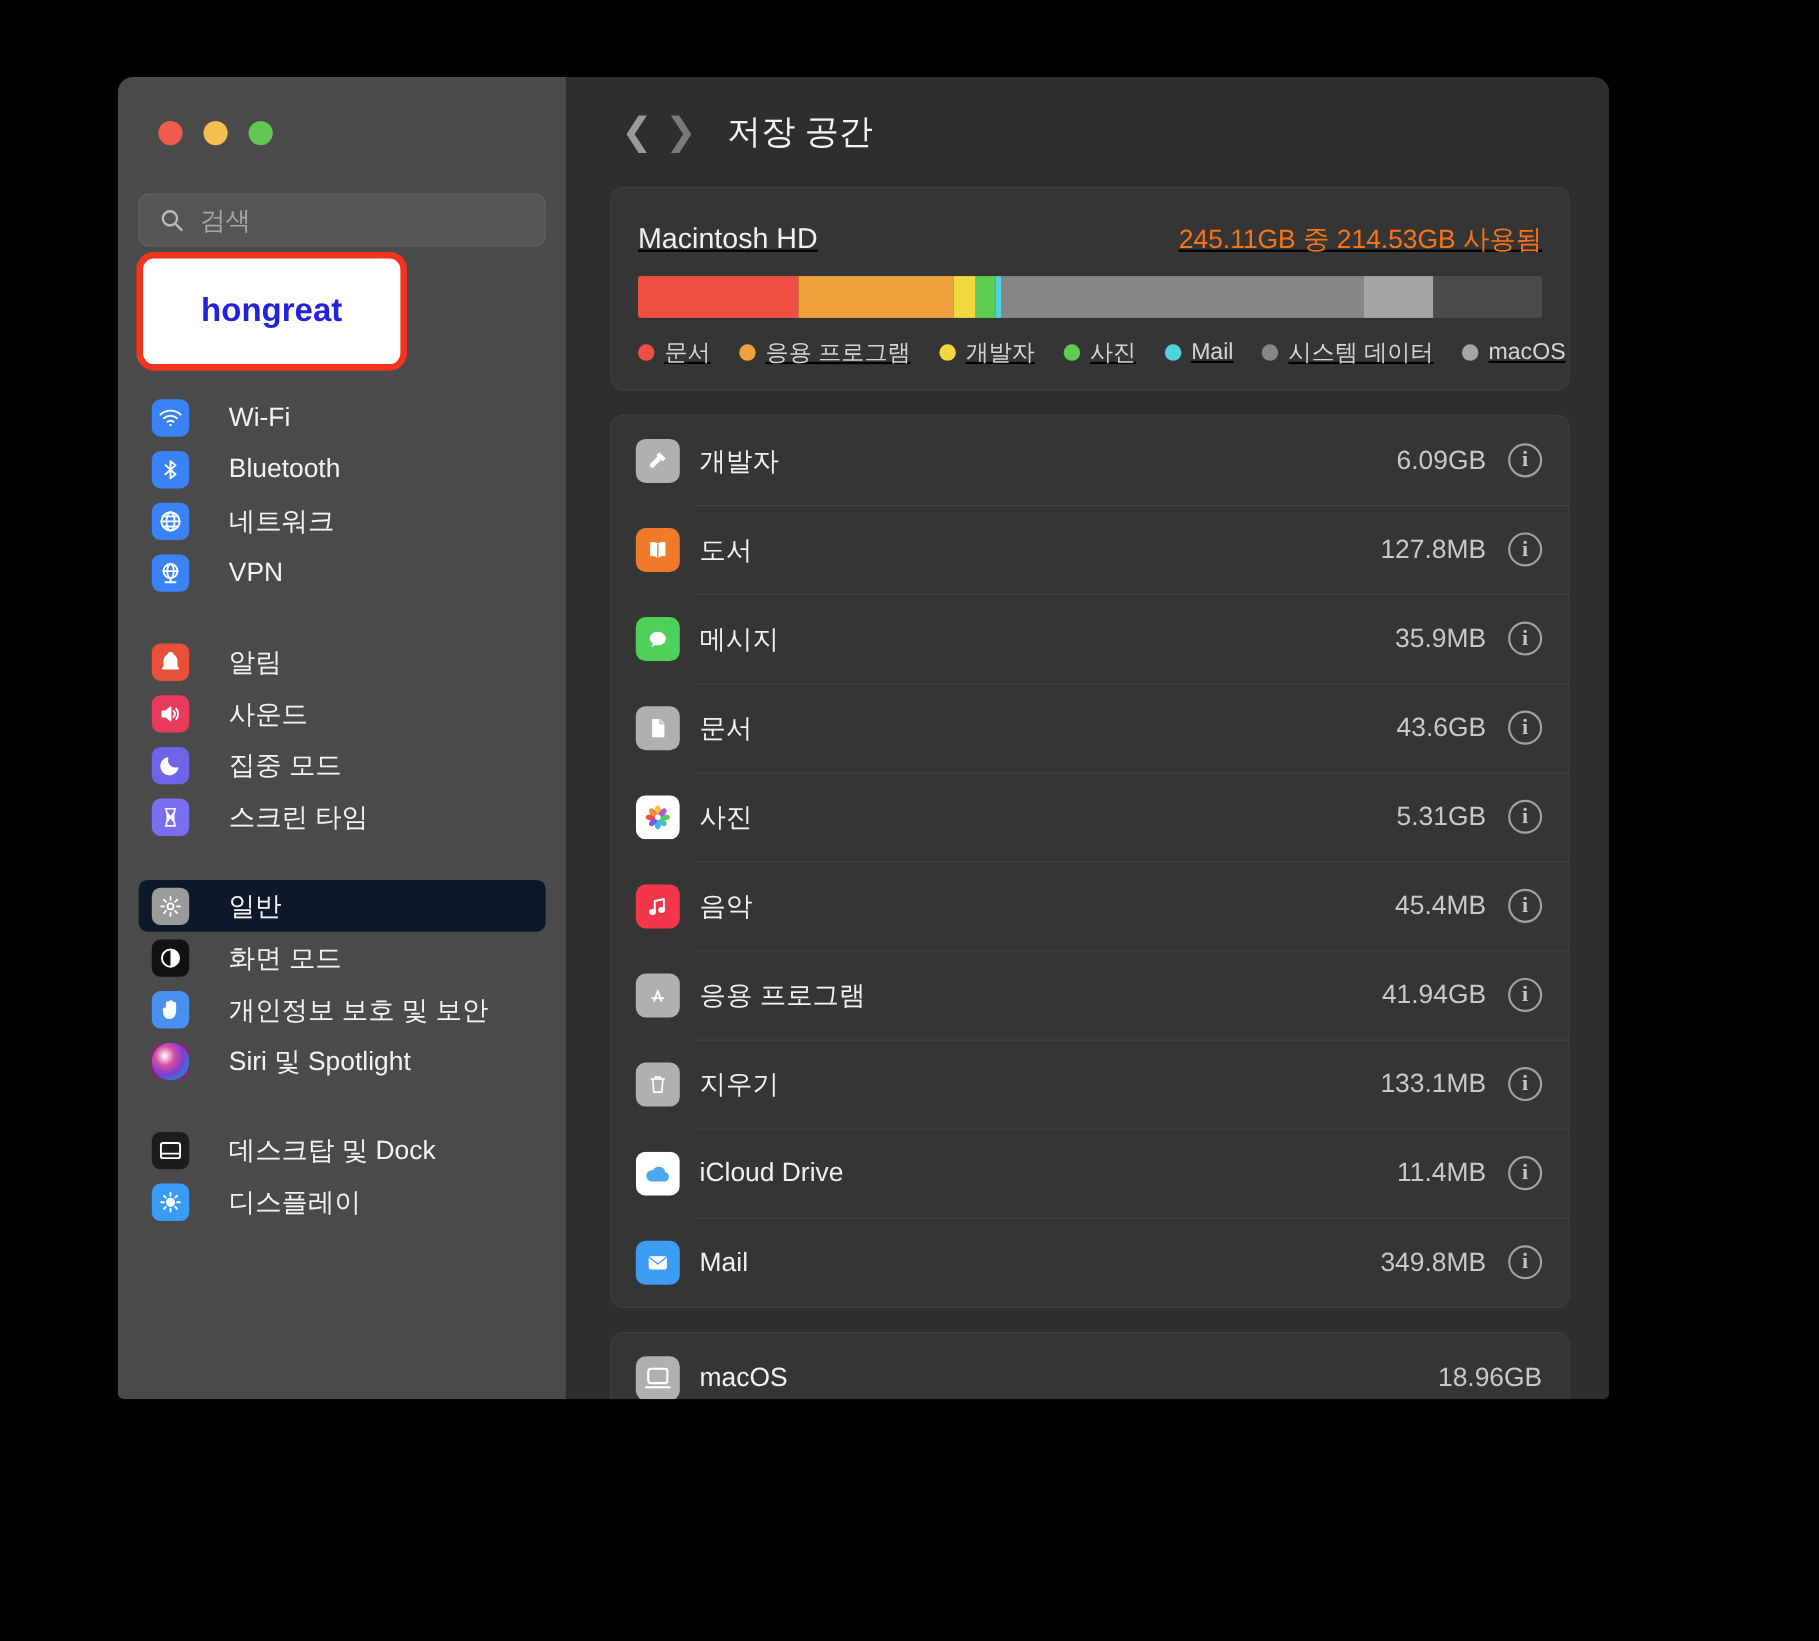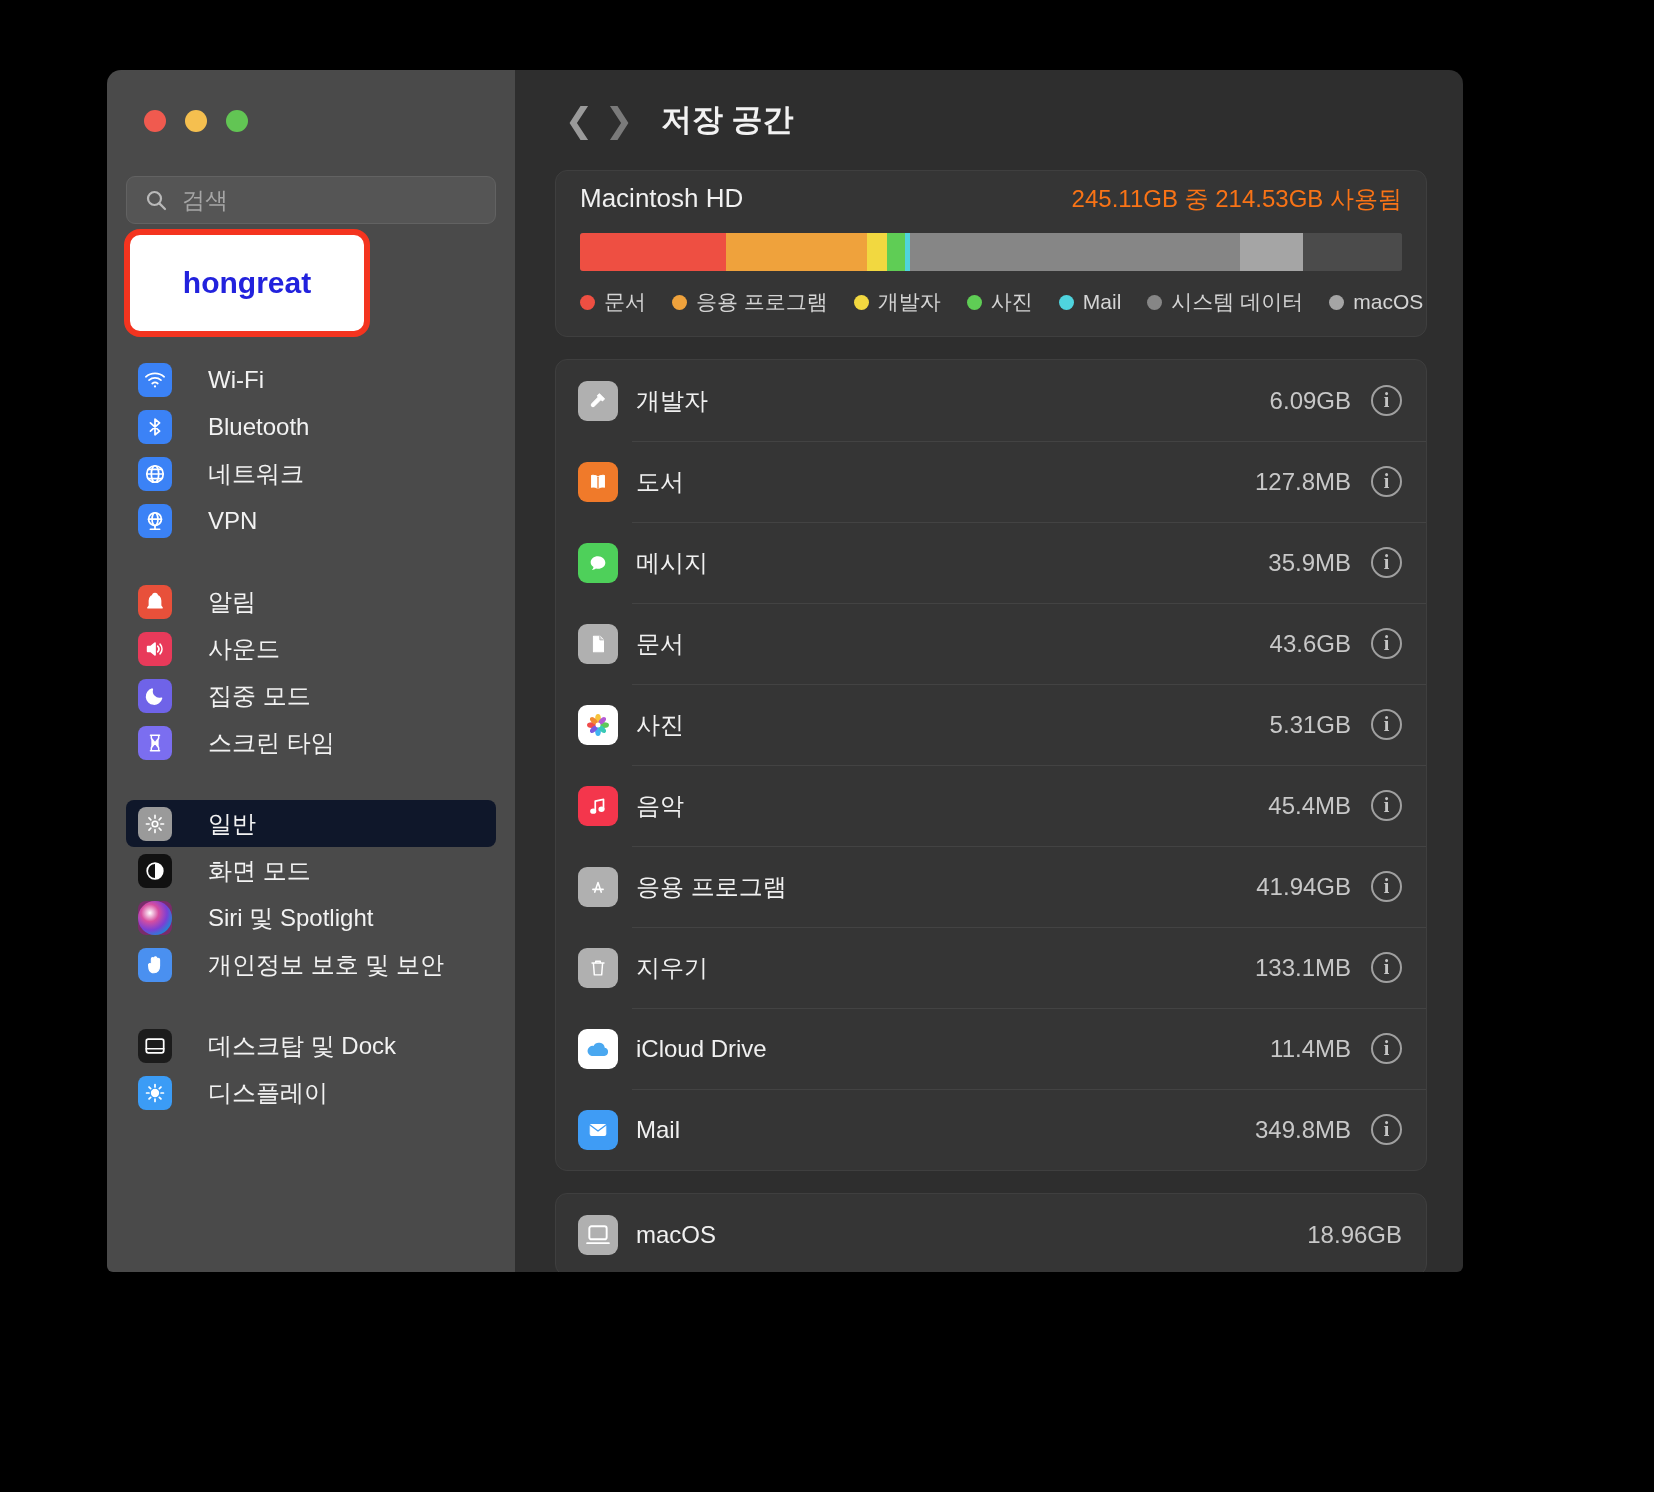--- a/index.html
+++ b/index.html
@@ -118,33 +118,33 @@
     font-size: 34px; color: #9a9a9a;
     width: 40px; text-align: center;
     font-family: "DejaVu Sans", sans-serif;
     line-height: 1;
   }
   .navchev.fwd { color: #7a7a7a; }
   #page-title {
     margin-left: 22px;
     color: #f2f2f2;
     font-size: 31px;
-    font-weight: 700;
+    font-weight: 400;
   }
 
   .card {
     margin: 0 36px 0 40px;
     background: #353535;
     border: 1px solid #3f3f3f;
     border-radius: 12px;
     box-sizing: border-box;
   }
 
   
-  #storage-card { padding: 12px 24px 20px 24px; }
+  #storage-card { padding: 30px 24px 20px 24px; text-decoration: underline; }
   #storage-top {
     display: flex; align-items: baseline; justify-content: space-between;
   }
   #volume-name { color: #f0f0f0; font-size: 26px; font-weight: 400; }
   #volume-usage { color: #f97316; font-size: 24px; }
 
   #storage-bar {
     margin-top: 18px;
     height: 38px;
     display: flex;
@@ -340,32 +340,32 @@
           <div class="nav-item">
             <div class="ico" style="background: rgb(17, 17, 17);">
               <svg width="22" height="22" viewBox="0 0 24 24" fill="none" stroke="#fff" stroke-width="1.9" stroke-linecap="round" stroke-linejoin="round">
                 <circle cx="12" cy="12" r="8.5" stroke="#fff" fill="none"></circle>
                 <path d="M12 3.5a8.5 8.5 0 0 1 0 17z" fill="#fff" stroke="none"></path>
               </svg>
             </div>
             <div class="lbl">화면 모드</div>
           </div>
           <div class="nav-item">
+            <div class="ico" style="background: rgb(74, 144, 240);">
+              <svg width="22" height="22" viewBox="0 0 24 24" fill="none" stroke="#fff" stroke-width="1.9" stroke-linecap="round" stroke-linejoin="round">
+                <path d="M8 12V5.5a1.5 1.5 0 0 1 3 0V11m0-.5V4.6a1.5 1.5 0 0 1 3 0V11m0-.4V6.2a1.5 1.5 0 0 1 3 0V13c0 4.4-2.4 7.5-6 7.5-3.2 0-5-2-5.6-4.4L5 12.4a1.5 1.5 0 0 1 2.6-1.4z" fill="#fff" stroke="#fff" stroke-width="1.2"></path>
+              </svg>
+            </div>
+            <div class="lbl">개인정보 보호 및 보안</div>
+          </div>
+          <div class="nav-item">
             <div class="ico" style="background: rgb(122, 43, 107);">
               <div style="width:100%;height:100%;border-radius:50%;background:radial-gradient(circle at 35% 35%, #ffffff 0%, #d64ea0 28%, #7b3fd4 55%, #1b8ad6 78%, #22c27a 100%);"></div>
             </div>
             <div class="lbl">Siri 및 Spotlight</div>
-          </div>
-          <div class="nav-item">
-            <div class="ico" style="background: rgb(74, 144, 240);">
-              <svg width="22" height="22" viewBox="0 0 24 24" fill="none" stroke="#fff" stroke-width="1.9" stroke-linecap="round" stroke-linejoin="round">
-                <path d="M8 12V5.5a1.5 1.5 0 0 1 3 0V11m0-.5V4.6a1.5 1.5 0 0 1 3 0V11m0-.4V6.2a1.5 1.5 0 0 1 3 0V13c0 4.4-2.4 7.5-6 7.5-3.2 0-5-2-5.6-4.4L5 12.4a1.5 1.5 0 0 1 2.6-1.4z" fill="#fff" stroke="#fff" stroke-width="1.2"></path>
-              </svg>
-            </div>
-            <div class="lbl">개인정보 보호 및 보안</div>
           </div>
         </div>
         <div class="nav-group">
           <div class="nav-item">
             <div class="ico" style="background: rgb(28, 28, 28);">
               <svg width="22" height="22" viewBox="0 0 24 24" fill="none" stroke="#fff" stroke-width="1.9" stroke-linecap="round" stroke-linejoin="round">
                 <rect x="2.5" y="4.5" width="19" height="15" rx="2.2" stroke="#fff"></rect>
                 <line x1="2.5" y1="15" x2="21.5" y2="15" stroke="#fff"></line>
               </svg>
             </div>

